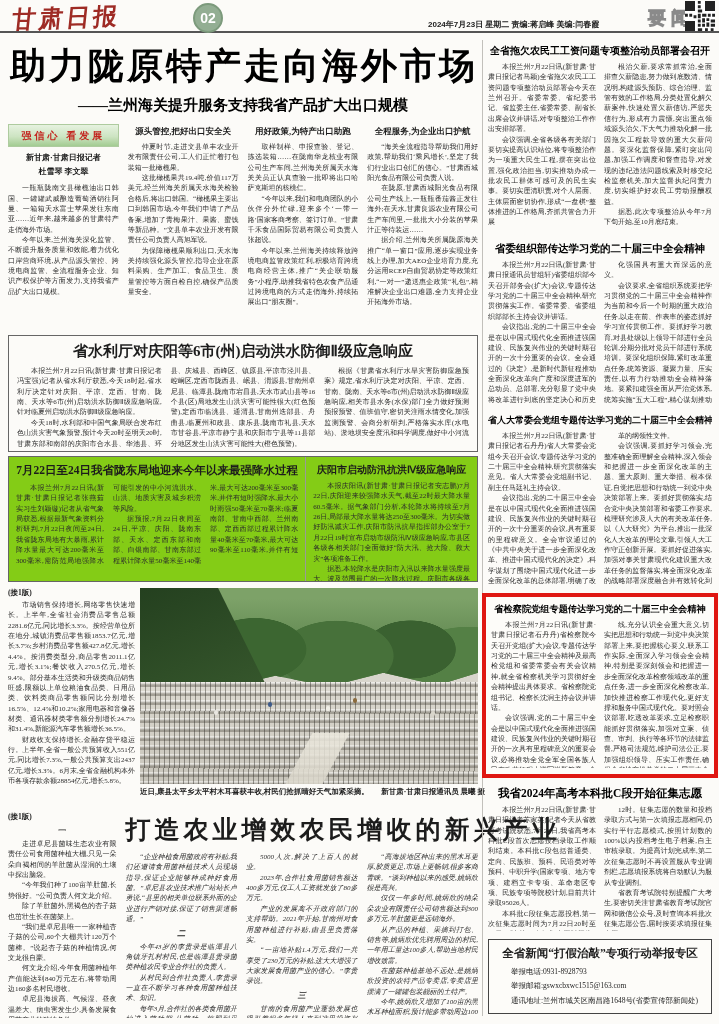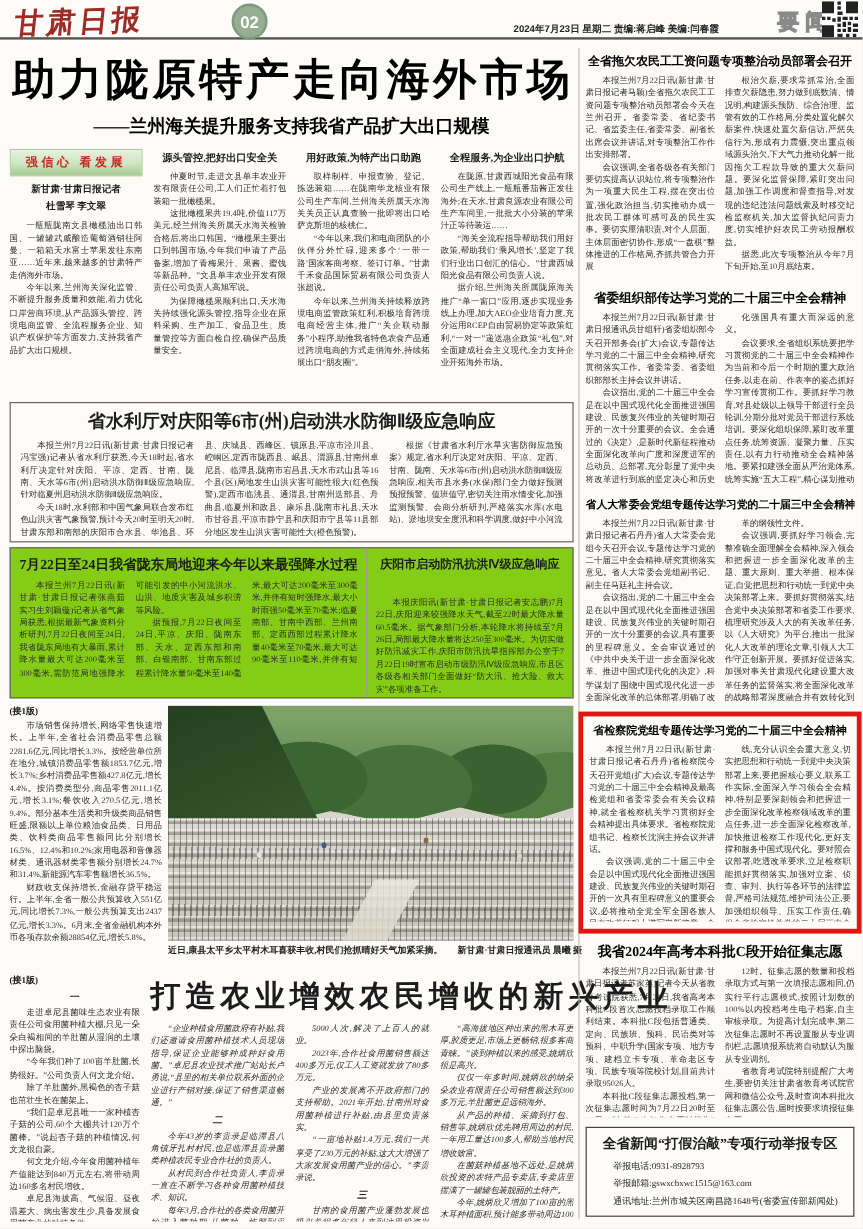--- a/index.html
+++ b/index.html
@@ -61,21 +61,21 @@
   .box-title { text-align:center; font-weight:700; font-size:15px; margin:1px 0 5px; white-space:nowrap; }
   .cols3 { columns:3; column-gap:9px; height:86px; overflow:hidden; }
   .box-weather {
     position:absolute; left:8px; top:456px; width:470px; height:126px;
     border:1px solid #666; display:flex; background:#84cc16;
   }
   .bw-left { width:63.5%; border-right:1px solid #999; padding:5px 7px; }
   .bw-left .box-title { font-size:11.5px; }
   .bw-left .cols3 { height:88px; }
   .bw-right { width:36.5%; padding:5px 7px; overflow:hidden; }
-  .bw-right .box-title { font-size:10px; margin-bottom:20px; }
+  .bw-right .box-title { font-size:10px; margin-bottom:4px; }
   .continuation { position:absolute; left:8px; top:588px; width:127px; height:216px; overflow:hidden; }
   .cont-marker { font-size:7.5px; font-weight:700; margin-bottom:2px; }
   
   .photo { position:absolute; left:140px; top:588px; width:338px; height:196px; overflow:hidden; background:#d8d5cc; }
   .ph-sky { position:absolute; top:0; left:0; right:0; height:20%; background:linear-gradient(#d6e3ea,#ecf1ec); }
   .ph-trees {
     position:absolute; top:0; left:0; right:0; height:54%;
     background:
       radial-gradient(70px 45px at 12% 68%, #2e5027 0 60%, transparent 61%),
       radial-gradient(85px 52px at 34% 58%, #3c6631 0 60%, transparent 61%),
@@ -183,23 +183,23 @@
       <div class="subhead-sm">用好政策,为特产出口助跑</div>
       <div class="body-txt">
           <p>取样制样、申报查验、登记、拣选装箱……在陇南华龙核业有限公司生产车间,兰州海关所属天水海关关员正认真查验一批即将出口哈萨克斯坦的核桃仁。</p>
           <p>“今年以来,我们和电商团队的小伙伴分外忙碌,迎来多个‘一带一路’国家客商考察、签订订单。”甘肃千禾食品国际贸易有限公司负责人张超说。</p>
           <p>今年以来,兰州海关持续释放跨境电商监管政策红利,积极培育跨境电商经营主体,推广“关企联动服务”小程序,助推我省特色农食产品通过跨境电商的方式走俏海外,持续拓展出口“朋友圈”。</p>
         </div>
     </div>
     <div class="lcol">
       <div class="subhead-sm">全程服务,为企业出口护航</div>
       <div class="body-txt">
+          <p>“海关全流程指导帮助我们用好政策,帮助我们‘乘风增长’,坚定了我们行业出口创汇的信心。”甘肃西城阳光食品有限公司负责人说。</p>
           <p>在陇原,甘肃西城阳光食品有限公司生产线上,一瓶瓶番茄酱正发往海外;在天水,甘肃良源农业有限公司生产车间里,一批批大小分装的苹果汁正等待装运……</p>
-          <p>“海关全流程指导帮助我们用好政策,帮助我们‘乘风增长’,坚定了我们行业出口创汇的信心。”甘肃西城阳光食品有限公司负责人说。</p>
-          <p>据介绍,兰州海关所属陇原海关推广“单一窗口”应用,逐步实现业务线上办理,加大AEO企业培育力度,充分运用RCEP自由贸易协定等政策红利,“一对一”递送惠企政策“礼包”,对全面建成社会主义现代,全力支持企业开拓海外市场。</p>
+          <p>据介绍,兰州海关所属陇原海关推广“单一窗口”应用,逐步实现业务线上办理,加大AEO企业培育力度,充分运用RCEP自由贸易协定等政策红利,“一对一”递送惠企政策“礼包”,精准解决企业出口难题,全力支持企业开拓海外市场。</p>
         </div>
     </div>
   </div>
 
   <div class="box-flood">
     <div class="box-title">省水利厅对庆阳等6市(州)启动洪水防御Ⅱ级应急响应</div>
     <div class="body-txt cols3">
         <p>本报兰州7月22日讯(新甘肃·甘肃日报记者冯宝强)记者从省水利厅获悉,今天18时起,省水利厅决定针对庆阳、平凉、定西、甘南、陇南、天水等6市(州)启动洪水防御Ⅱ级应急响应,针对临夏州启动洪水防御Ⅱ级应急响应。</p>
         <p>今天18时,水利部和中国气象局联合发布红色山洪灾害气象预警,预计今天20时至明天20时,甘肃东部和南部的庆阳市合水县、华池县、环县、庆城县、西峰区、镇原县,平凉市泾川县、崆峒区,定西市陇西县、岷县、渭源县,甘南州卓尼县、临潭县,陇南市宕昌县,天水市武山县等16个县(区)局地发生山洪灾害可能性很大(红色预警),定西市临洮县、通渭县,甘南州迭部县、舟曲县,临夏州和政县、康乐县,陇南市礼县,天水市甘谷县,平凉市静宁县和庆阳市宁县等11县部分地区发生山洪灾害可能性大(橙色预警)。</p>
         <p>根据《甘肃省水利厅水旱灾害防御应急预案》规定,省水利厅决定对庆阳、平凉、定西、甘南、陇南、天水等6市(州)启动洪水防御Ⅱ级应急响应,相关市县水务(水保)部门全力做好预测预报预警、值班值守,密切关注雨水情变化,加强监测预警、会商分析研判,严格落实水库(水电站)、淤地坝安全度汛和科学调度,做好中小河流洪水和山洪沟道洪水防御、城市防洪排涝等工作,确保人民群众生命安全。</p>

